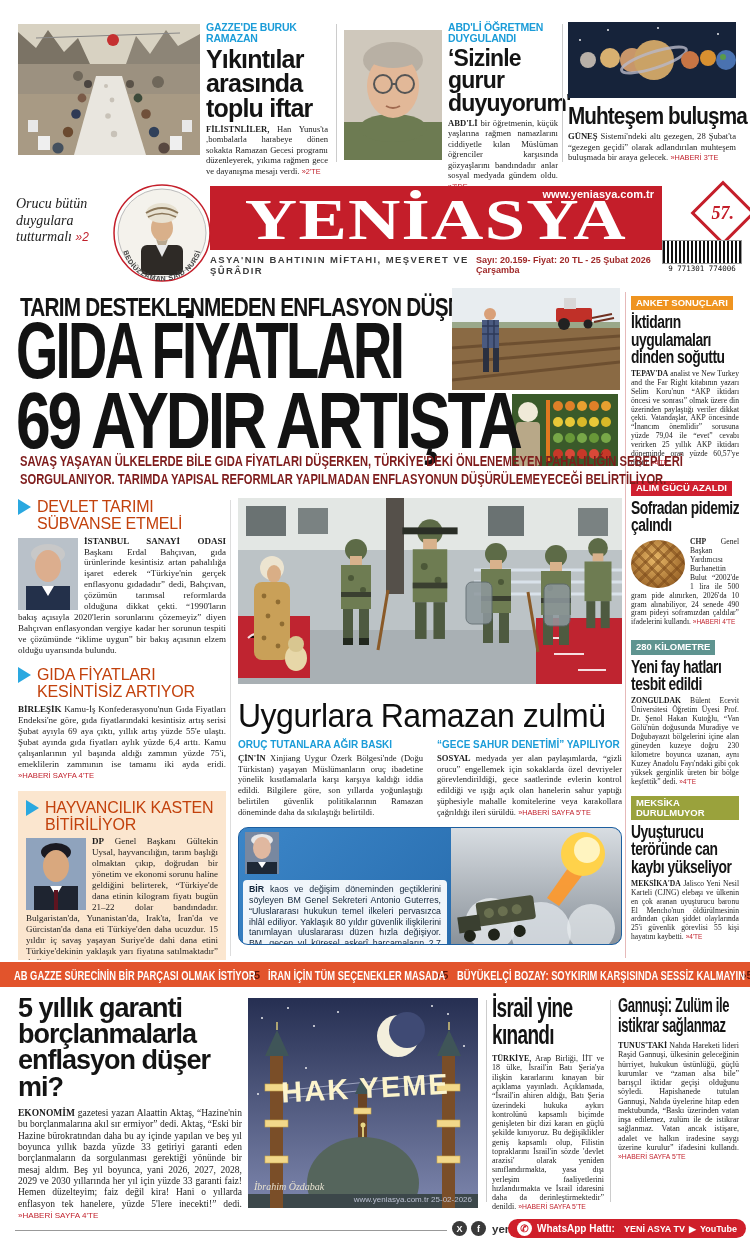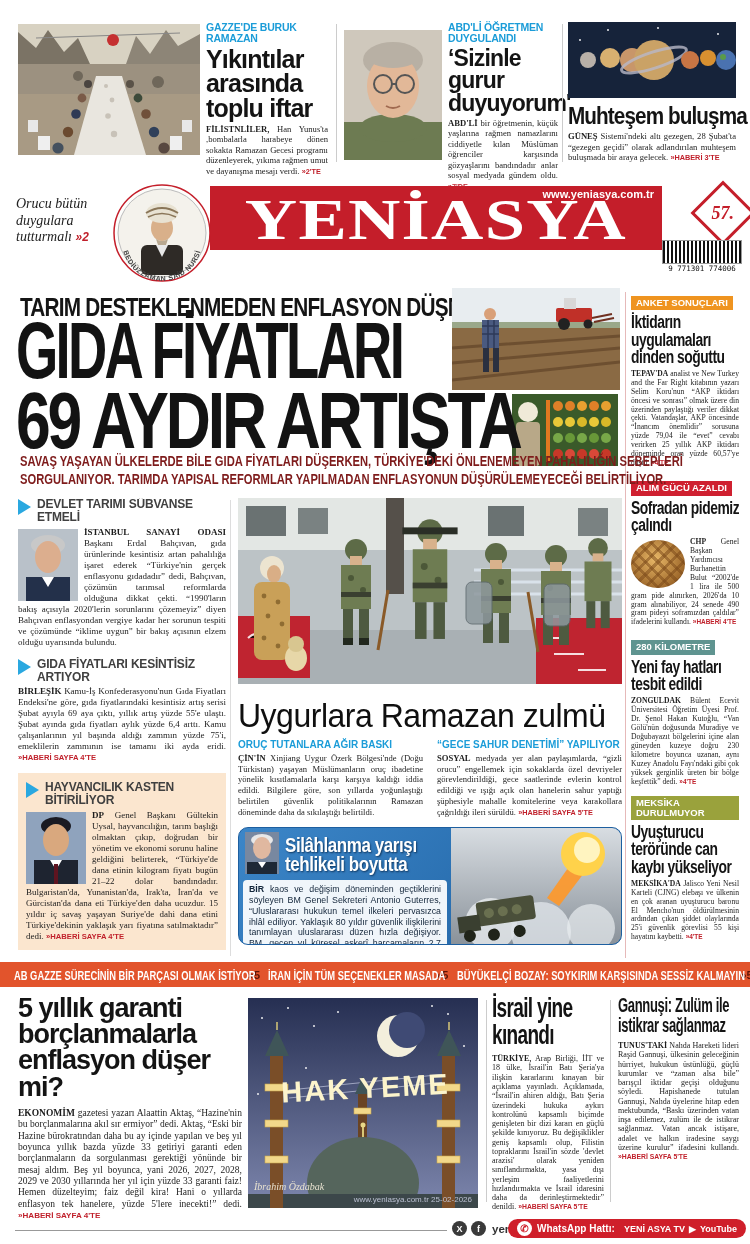--- a/index.html
+++ b/index.html
@@ -4,21 +4,21 @@
 <style>
   html,body{margin:0;padding:0;background:#fff;}
   .page{position:relative;width:750px;height:1244px;background:#fff;overflow:hidden;
         font-family:"Liberation Sans",sans-serif;color:#111;}
   .abs{position:absolute;}
   .nw{white-space:nowrap;display:inline-block;transform-origin:0 50%;}
   
   .kick{color:#1b9cd8;font-weight:bold;font-size:10.5px;line-height:1.05;letter-spacing:-.2px;}
   .sb{font-family:"Liberation Serif",serif;color:#1d1d1d;text-align:justify;}
   .lead-w{font-weight:bold;}
-  .ref{color:#c01f2a;font-weight:bold;font-family:"Liberation Sans",sans-serif;font-size:.85em;white-space:nowrap;}
+  .ref{color:#c01f2a;font-weight:normal;font-family:"Liberation Sans",sans-serif;font-size:.85em;white-space:nowrap;}
   
   .thead{font-weight:800;font-size:25px;line-height:.97;letter-spacing:-.8px;margin:3px 0 4px;color:#141414;}
   .tbody{font-size:8.6px;line-height:1.22;margin:0;}
   .vdiv{width:1px;background:#ccc;position:absolute;}
   #t1photo{left:18px;top:24px;width:182px;height:131px;}
   #t1text{left:206px;top:22px;width:122px;}
   #tdiv1{left:336px;top:24px;height:138px;}
   #t2photo{left:344px;top:30px;width:98px;height:130px;}
   #t2text{left:448px;top:22px;width:110px;}
   #tdiv2{left:562px;top:24px;height:138px;}
@@ -53,21 +53,21 @@
   #deck{left:20px;top:452px;color:#7e1b1b;font-weight:800;font-size:14px;line-height:1.32;z-index:2;}
   #deck .nw{transform:scaleX(.8);}
   
   #leftcol{left:18px;top:498px;width:208px;height:462px;overflow:hidden;}
   #vline1{left:230px;top:500px;height:456px;width:1px;background:#ddd;}
   #centercol{left:238px;top:498px;width:384px;}
   #vline2{left:625px;top:292px;height:666px;width:1px;background:#e6b9b9;}
   #rail{left:631px;top:292px;width:108px;height:666px;overflow:hidden;}
   .lab{display:flex;gap:6px;align-items:flex-start;margin-bottom:3px;}
   .tri{width:0;height:0;border-left:13px solid #2aa8e0;border-top:8px solid transparent;border-bottom:8px solid transparent;flex:none;margin-top:1px;}
-  .labtxt{color:#404040;font-weight:bold;font-size:12px;line-height:1.08;letter-spacing:-.2px;}
+  .labtxt{color:#c2410c;font-weight:normal;font-size:16px;line-height:1.08;letter-spacing:-.2px;}
   .lcbody{font-size:9px;line-height:1.22;margin:0 0 10px;}
   .lcport{float:left;width:60px;height:72px;margin:2px 6px 2px 0;}
   .peach{background:#fbe6cf;padding:8px;}
   
   #uhead{margin:8px 0 4px;font-weight:400;font-size:34px;letter-spacing:-.5px;color:#0f0f0f;}
   #uhead .nw{transform:scaleX(.94);}
   .subcols{display:flex;gap:14px;margin-top:2px;}
   .subcol{flex:1;}
   .ckick{color:#1b9cd8;font-weight:bold;font-size:10px;margin-bottom:3px;}
   .cbody{font-size:8.6px;line-height:1.25;margin:0;}
@@ -162,21 +162,21 @@
       </g>
       <rect x="20" y="112" width="12" height="14" fill="#efefef"></rect>
         <rect x="152" y="112" width="12" height="14" fill="#efefef"></rect>
       <rect x="10" y="96" width="10" height="12" fill="#e8e8e8"></rect>
         <rect x="164" y="96" width="10" height="12" fill="#e8e8e8"></rect>
     </svg>
   </div>
   <article class="abs" id="t1text">
     <div class="kick">GAZZE'DE BURUK RAMAZAN</div>
     <h2 class="thead">Yıkıntılar arasında toplu iftar</h2>
-    <p class="tbody sb"><b class="lead-w">FİLİSTNLİLER,</b><span> Han Yunus'ta ,bombalarla harabeye dönen sokakta Ramazan Gecesi programı düzenleyerek, yıkıma rağmen umut ve dayanışma mesajı verdi.</span> <span class="ref">»2'TE</span></p>
+    <p class="tbody sb"><b class="lead-w">FİLİSTNLİLER,</b><span> Han Yunus'ta ,bombalarla harabeye dönen sokakta Ramazan Gecesi programı düzenleyerek, yıkıma rağmen gece ve dayanışma mesajı verdi.</span> <span class="ref">»2'TE</span></p>
   </article>
   <div class="vdiv" id="tdiv1"></div>
 
   <div class="abs" id="t2photo">
     <svg width="98" height="130" viewBox="0 0 98 130">
       <rect width="98" height="130" fill="#cfc8bc"></rect>
       <ellipse cx="49" cy="30" rx="30" ry="18" fill="#b8b0a4"></ellipse>
       <rect y="92" width="98" height="38" fill="#6d7b52"></rect>
       <ellipse cx="49" cy="98" rx="34" ry="14" fill="#6d7b52"></ellipse>
       <ellipse cx="49" cy="56" rx="26" ry="32" fill="#e2b898"></ellipse>
@@ -236,20 +236,24 @@
           <path id="arc" d="M 10 58 A 40 40 0 0 0 90 58"></path>
         </defs>
       <text font-size="7" font-weight="bold" fill="#444" font-family="Liberation Sans,sans-serif" letter-spacing=".5">
         <textPath href="#arc" startOffset="50%" text-anchor="middle">BEDİÜZZAMAN SAİD NURSİ</textPath>
       </text>
     </svg>
   </div>
   <div class="abs" id="banner">
     <span id="mhurl">www.yeniasya.com.tr</span>
     <span id="logo">YENİASYA</span>
+  </div>
+  <div class="abs" id="tagrow">
+    <span id="tagline">ASYA'NIN BAHTININ MİFTAHI, MEŞVERET VE ŞÛRÂDIR</span>
+    <span id="issue">Sayı: 20.159- Fiyat: 20 TL - 25 Şubat 2026 Çarşamba</span>
   </div>
   <div class="abs" id="emblem">
     <span>57.</span>
   </div>
   <div class="abs" id="barcode">
     <div class="bars"></div>
     <div class="num">9 771301 774006</div>
   </div>
 
   <div class="abs" id="lkick"><span class="nw">TARIM DESTEKLENMEDEN ENFLASYON DÜŞMEZ</span></div>
@@ -469,24 +473,20 @@
         <div id="armshdr">
           <span>
             <svg width="34" height="42" viewBox="0 0 34 42">
                 <rect width="34" height="42" fill="#7888a0"></rect>
                 <ellipse cx="17" cy="8" rx="11" ry="6" fill="#e8e8e8"></ellipse>
                 <ellipse cx="17" cy="16" rx="9" ry="11" fill="#e0b8a0"></ellipse>
                 <rect x="2" y="30" width="30" height="12" fill="#1e2836"></rect>
                 <polygon points="13,30 17,36 21,30" fill="#fff"></polygon>
               </svg>
           </span>
-          <div id="armshead">
-            <div><span class="nw">Silâhlanma yarışı</span></div>
-            <div><span class="nw">tehlikeli boyutta</span></div>
-          </div>
         </div>
         <p id="armsbody"><b class="lead-w">BİR</b><span> kaos ve değişim döneminden geçtiklerini söyleyen BM Genel Sekreteri Antonio Guterres, “Uluslararası hukukun temel ilkeleri pervasızca ihlâl ediliyor. Yaklaşık 80 yıldır güvenlik ilişkilerini tanımlayan uluslararası düzen hızla değişiyor. BM, geçen yıl küresel askerî harcamaların 2,7 trilyon dolara yükseldiğini tespit etti” dedi.</span> </p>
       </div>
       <div id="missile">
         <svg width="170" height="116" viewBox="0 0 170 116">
           <defs>
               <linearGradient id="smk" x1="0" y1="0" x2="0" y2="1">
                 <stop offset="0" stop-color="#d8dde2"></stop>
                 <stop offset="1" stop-color="#8a929a"></stop>
               </linearGradient>

